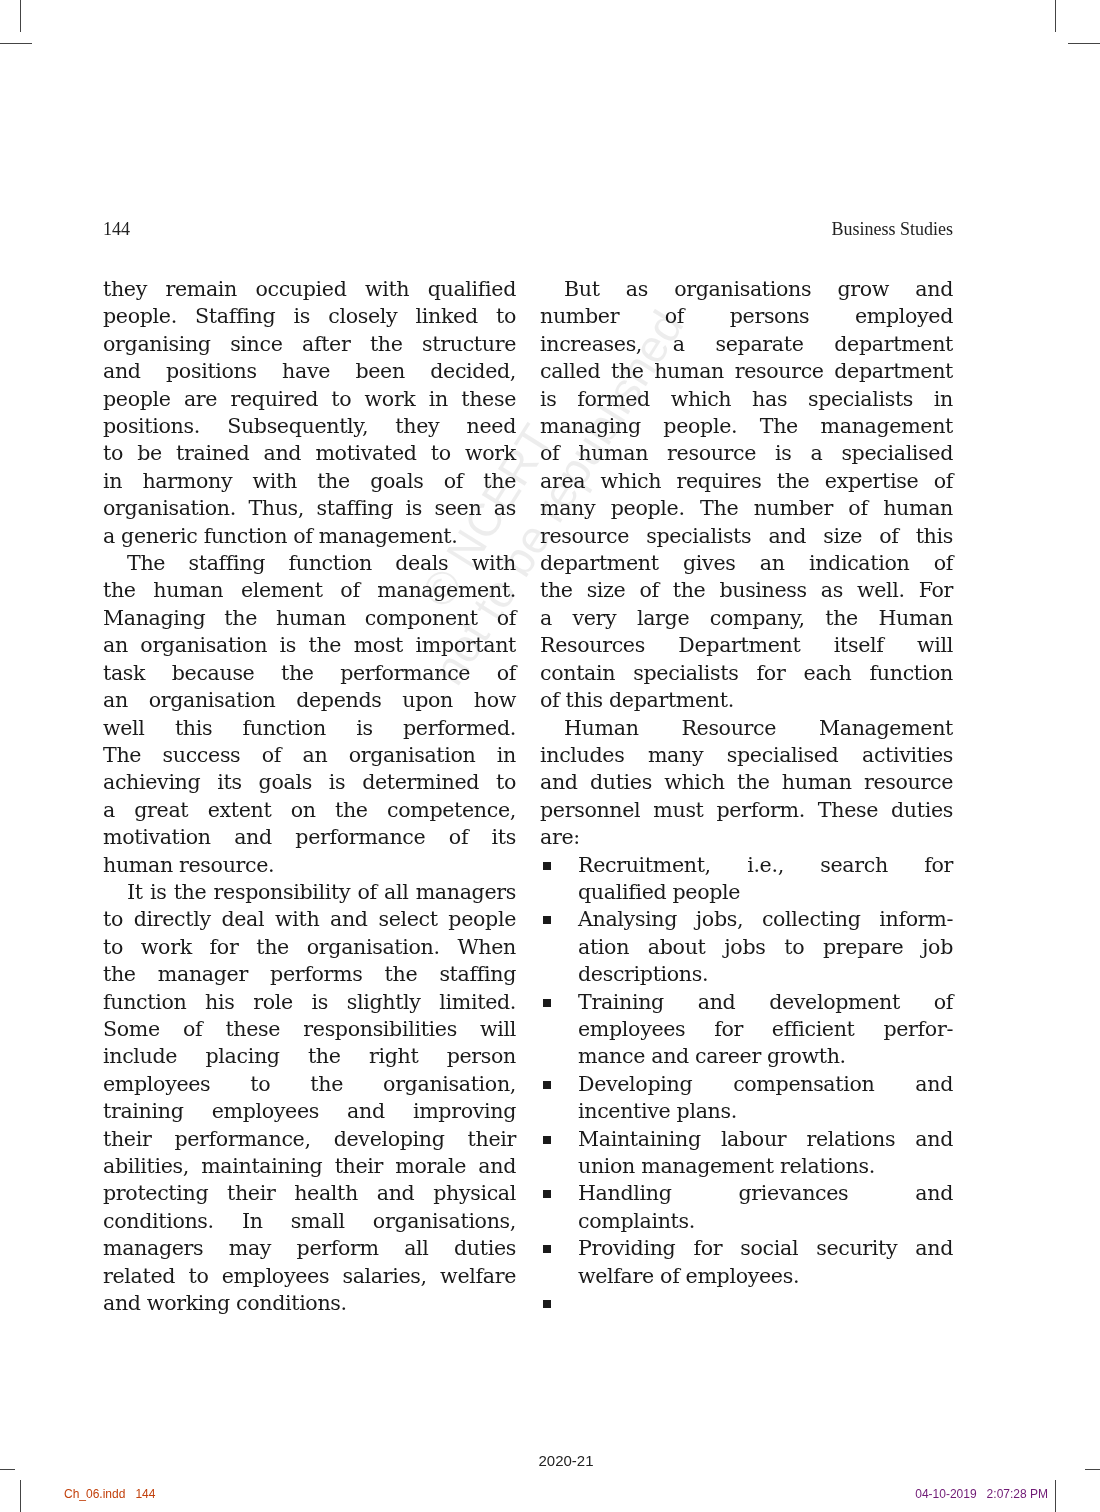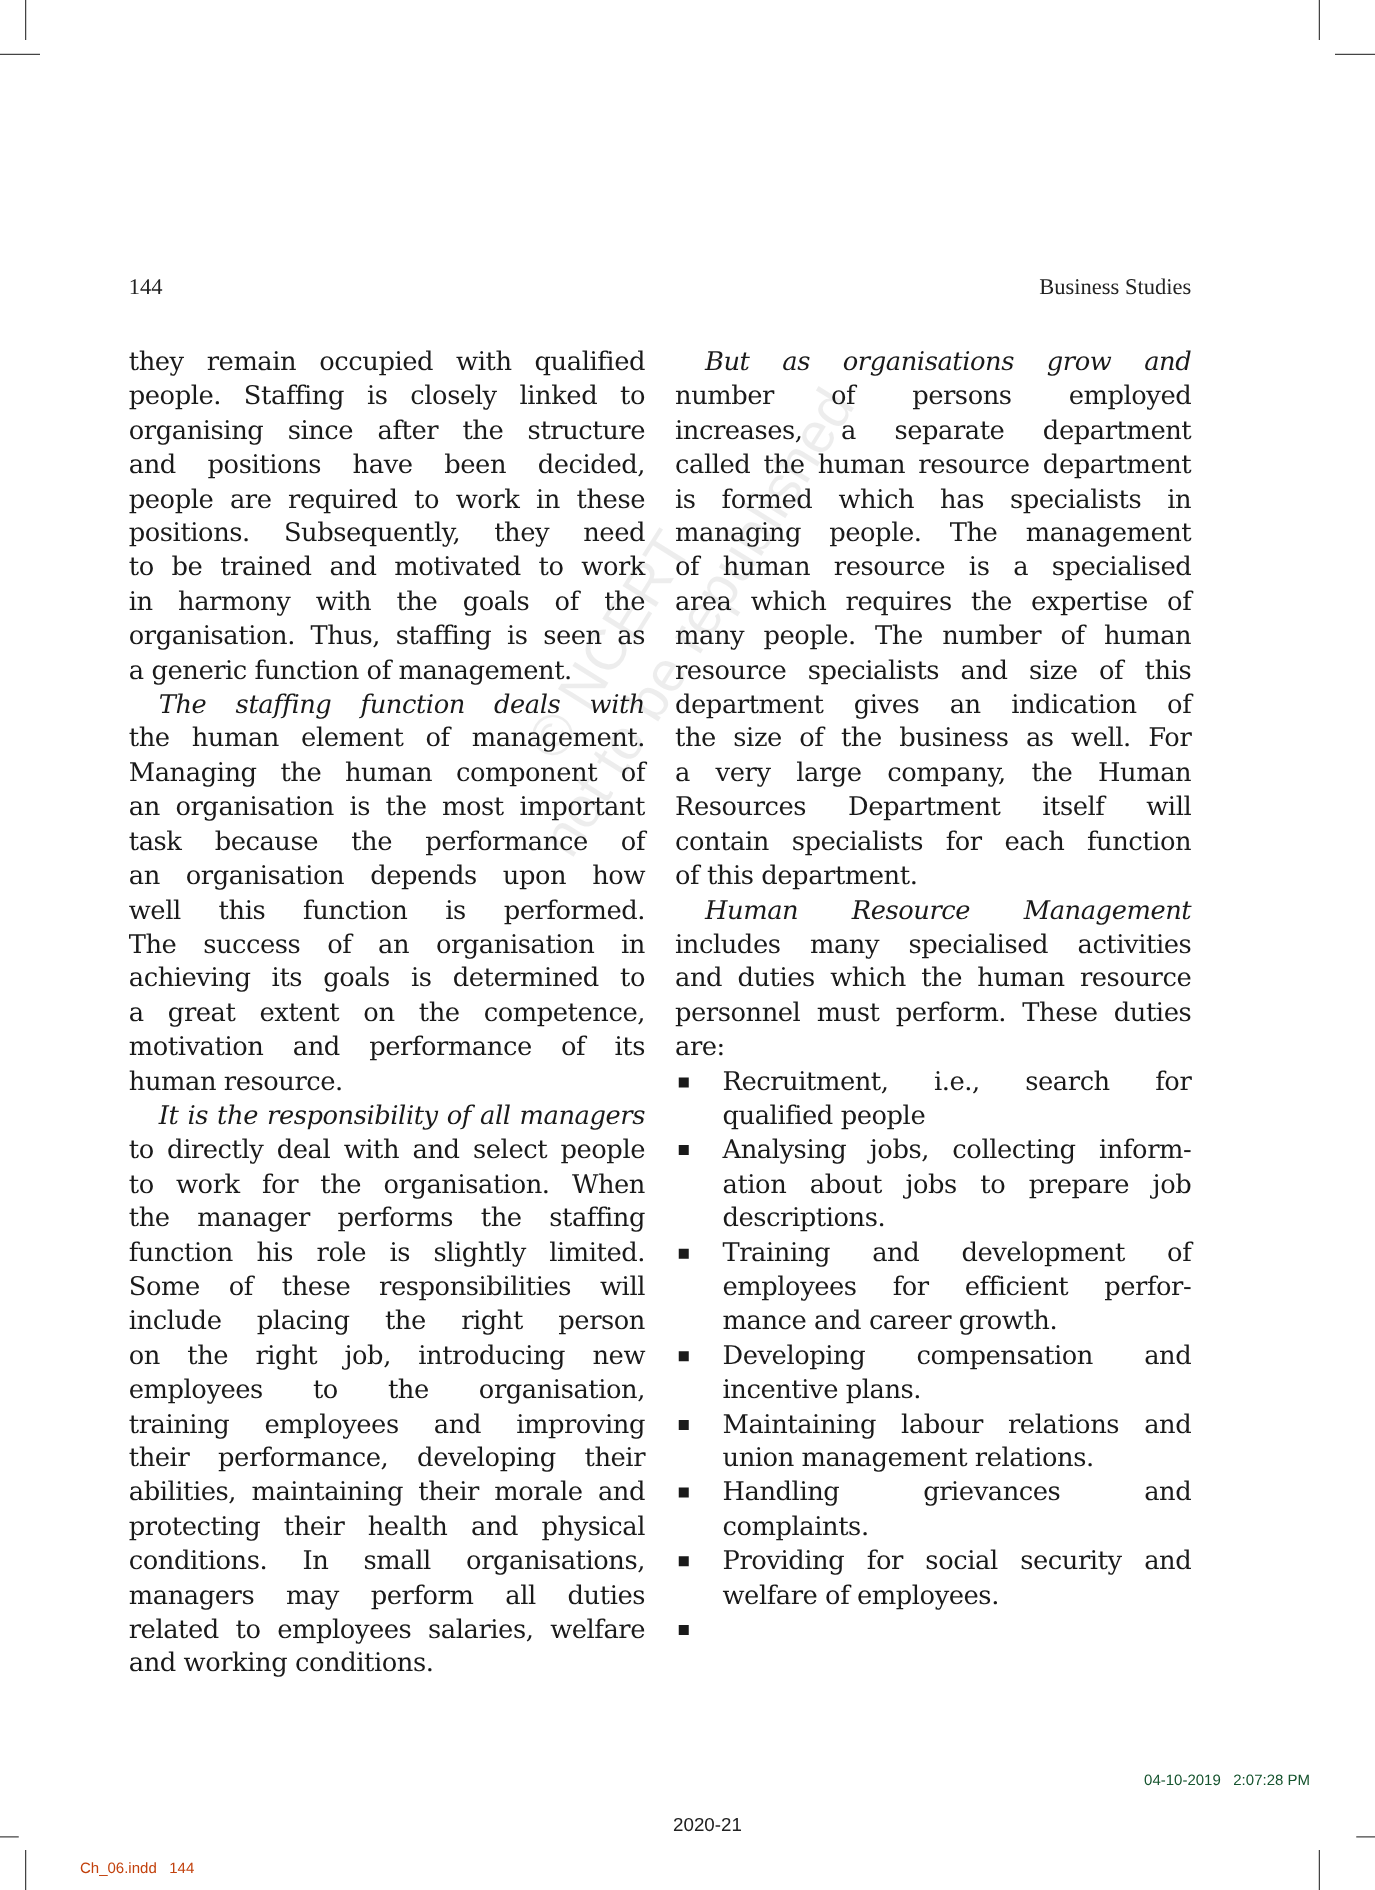--- a/index.html
+++ b/index.html
@@ -8,33 +8,33 @@
   .crop { position: absolute; background: #444; }
   .running-head { position: absolute; top: 219px; font-family: "Liberation Serif", serif;
                   font-size: 18px; color: #222; }
   .col { position: absolute; top: 276px; width: 413px; font-size: 20.6px; line-height: 27.4px;
          letter-spacing: -0.35px; }
   .col.left { left: 103px; }
   .col.right { left: 540px; }
   .para { margin: 0; text-align: justify; text-align-last: auto; }
   .para .ln { display: block; text-align: justify; text-align-last: justify; white-space: nowrap; }
   .para .ln.last { text-align-last: left; }
-  .para .ln.indent { padding-left: 24px; font-style: italic; }
+  .para .ln.indent { padding-left: 24px; }
   .duties { list-style: none; margin: 0; padding: 0; }
   .duty { position: relative; padding-left: 38px; }
   .duty .bullet { position: absolute; left: 3px; top: 10px; width: 8px; height: 8px; background: #1a1a1a; }
   .watermark { position: absolute; left: 380px; top: 640px; font-family: "Liberation Sans", sans-serif;
                font-size: 46px; color: rgba(0,0,0,0.07); transform: rotate(-58deg);
                transform-origin: left top; white-space: nowrap; line-height: 50px; pointer-events: none; }
   .footer-year { position: absolute; top: 1452px; left: 16px; width: 1100px; text-align: center;
                  font-family: "Liberation Sans", sans-serif; font-size: 15px; color: #222; }
   .slug-left { position: absolute; top: 1487px; left: 64px; font-family: "Liberation Sans", sans-serif;
                font-size: 12px; color: #c2410c; }
-  .slug-right { position: absolute; top: 1417px; right: 52px; font-family: "Liberation Sans", sans-serif;
-                font-size: 12px; color: #14532d; }
+  .slug-right { position: absolute; top: 1487px; right: 52px; font-family: "Liberation Sans", sans-serif;
+                font-size: 12px; color: #701a75; }
 </style>
 </head>
 <body>
 
 <div class="crop" style="left:20px;top:0;width:1px;height:32px;"></div>
 <div class="crop" style="left:0;top:43px;width:32px;height:1px;"></div>
 <div class="crop" style="left:1055px;top:0;width:1px;height:32px;"></div>
 <div class="crop" style="left:1068px;top:43px;width:32px;height:1px;"></div>
 <div class="crop" style="left:0;top:1469px;width:15px;height:1px;"></div>
 <div class="crop" style="left:1085px;top:1469px;width:15px;height:1px;"></div>
@@ -77,21 +77,20 @@
       <span class="ln last">human resource.</span>
     </div>
     <div class="para">
       <span class="ln indent">It is the responsibility of all managers</span>
       <span class="ln">to directly deal with and select people</span>
       <span class="ln">to work for the organisation. When</span>
       <span class="ln">the manager performs the staffing</span>
       <span class="ln">function his role is slightly limited.</span>
       <span class="ln">Some of these responsibilities will</span>
       <span class="ln">include placing the right person</span>
-      <span class="ln">on the right job, introducing new</span>
       <span class="ln">employees to the organisation,</span>
       <span class="ln">training employees and improving</span>
       <span class="ln">their performance, developing their</span>
       <span class="ln">abilities, maintaining their morale and</span>
       <span class="ln">protecting their health and physical</span>
       <span class="ln">conditions. In small organisations,</span>
       <span class="ln">managers may perform all duties</span>
       <span class="ln">related to employees salaries, welfare</span>
       <span class="ln last">and working conditions.</span>
     </div>

